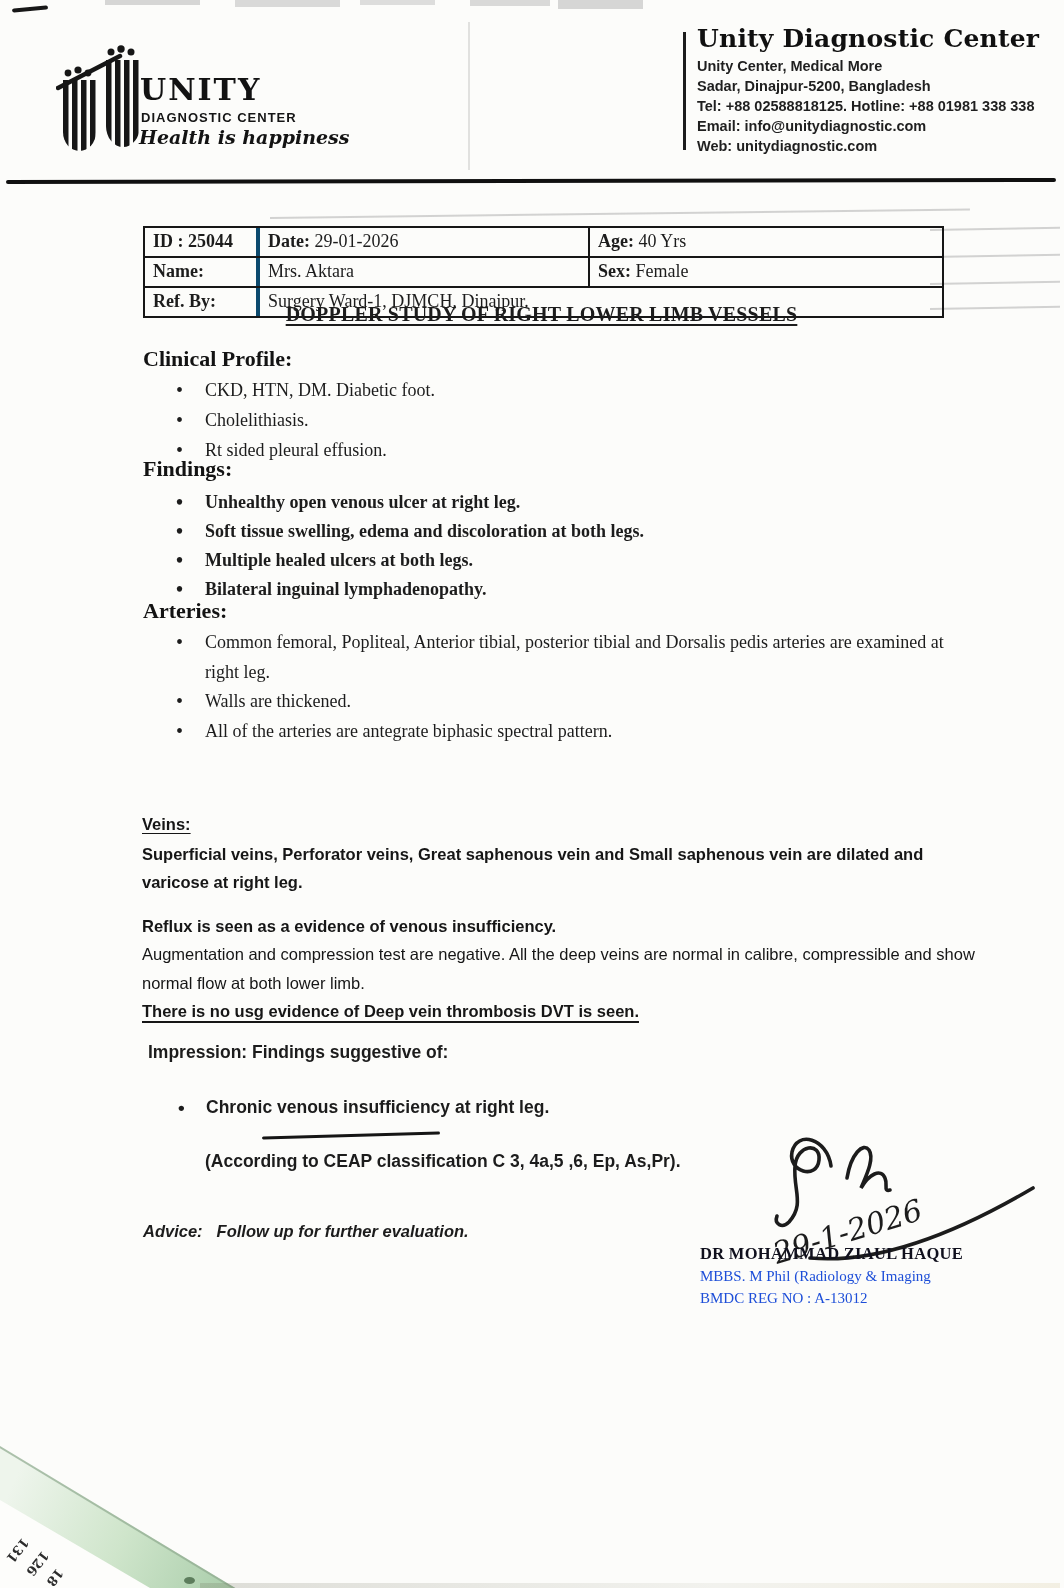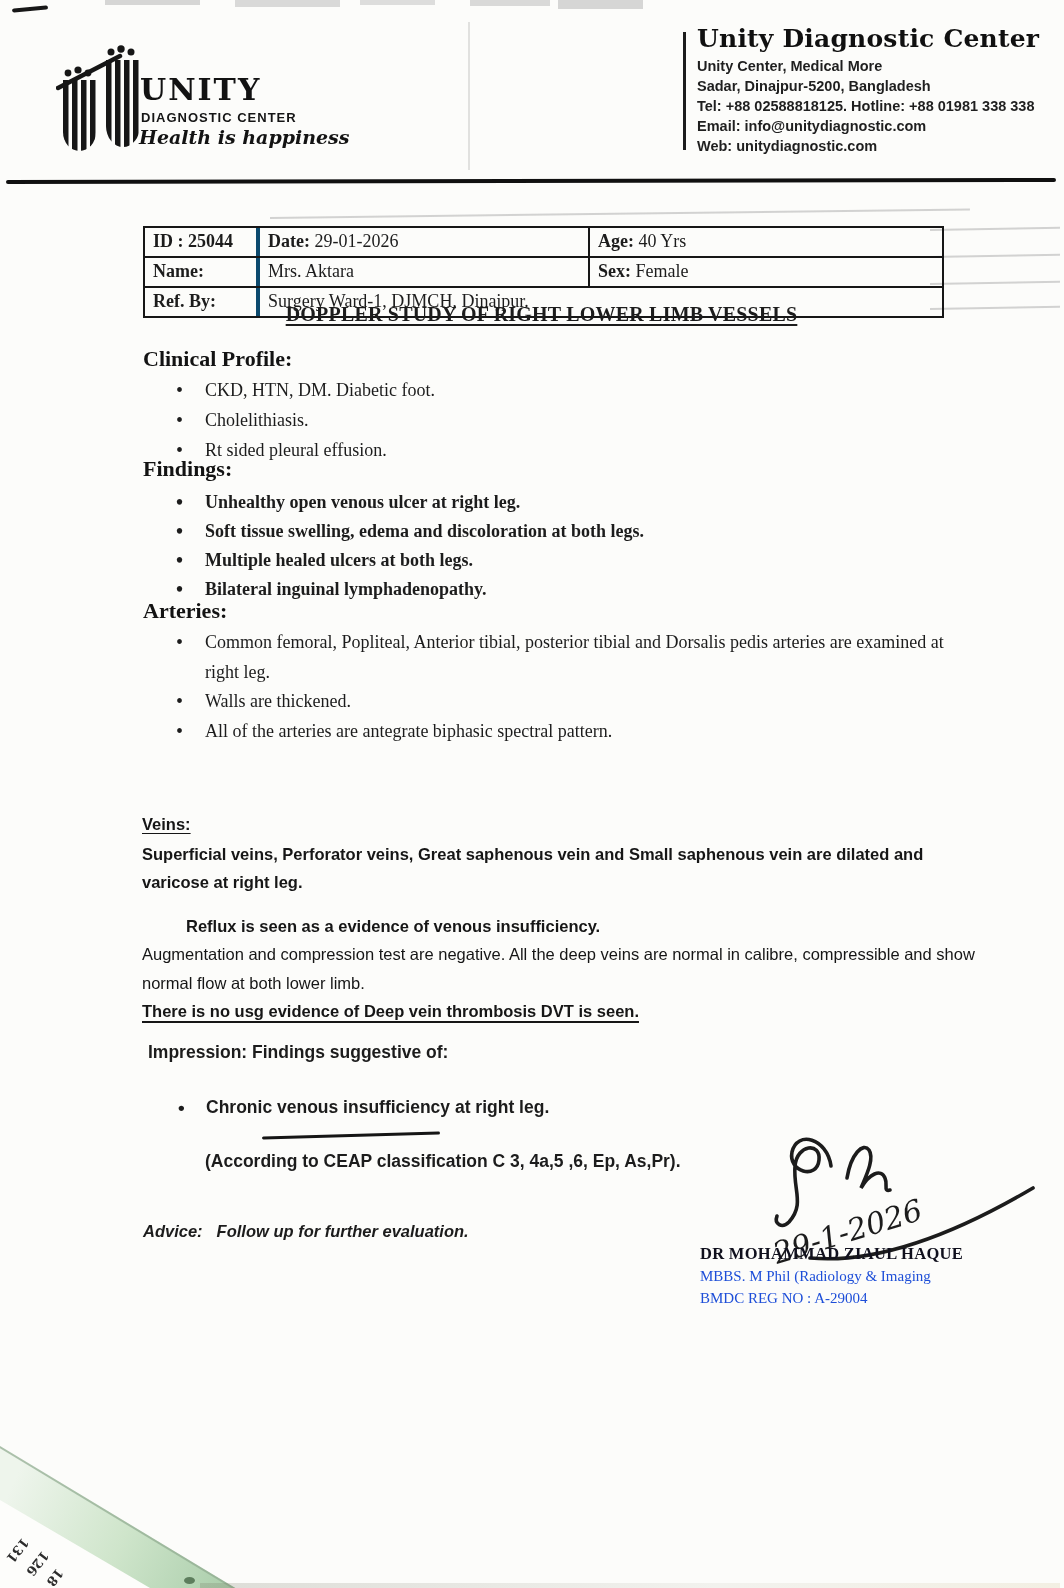--- a/index.html
+++ b/index.html
@@ -45,21 +45,21 @@
   .ul{position:absolute;font-size:18px;}
   .li{position:relative;line-height:30px;}
   .li::before{content:"\2022";position:absolute;left:-29px;font-size:20px;}
   .ul-findings .li{font-weight:bold;line-height:29px;}
   .ul-arteries .li{line-height:29.5px;}
   
   .veins{position:absolute;left:142px;top:810px;width:845px;font-family:"Liberation Sans",sans-serif;
          font-size:16.5px;line-height:28.5px;color:#161616;}
   .v-head{font-weight:bold;text-decoration:underline;text-underline-offset:3px;margin-bottom:1px;}
   .v-p1{font-weight:bold;width:800px;margin-bottom:15px;}
-  .v-p2{font-weight:bold;margin-left:44px;}
+  .v-p2{font-weight:bold;}
   .v-p3{width:845px;}
   .v-p4{font-weight:bold;text-decoration:underline;text-underline-offset:4px;
         text-decoration-thickness:2px;}
   .imp-head{position:absolute;left:148px;top:1042px;font-family:"Liberation Sans",sans-serif;
             font-weight:bold;font-size:17.5px;}
   .imp-li{position:absolute;left:206px;top:1097px;font-family:"Liberation Sans",sans-serif;
           font-weight:bold;font-size:17.5px;}
   .imp-li::before{content:"\2022";position:absolute;left:-28px;font-size:19px;}
   .imp-underline{position:absolute;left:262px;top:1134px;width:178px;height:3px;background:#151515;
                  transform:rotate(-1.6deg);border-radius:2px;}
@@ -226,21 +226,21 @@
     <g fill="none" stroke="#1c1c1c" stroke-width="3.6" stroke-linecap="round">
       <path d="M96,44 C92,16 62,8 57,30 C53,50 82,58 84,38 C86,20 62,22 60,44 C58,68 70,82 54,100 C47,107 39,102 42,94"></path>
       <path d="M112,56 C116,32 128,20 134,28 C140,37 130,56 126,66 C134,52 146,46 150,56 C153,63 148,70 155,68"></path>
       <path d="M75,136 C140,142 215,115 298,66"></path>
     </g>
     <text transform="translate(42,142) rotate(-17)" font-size="30" font-style="italic" font-family="DejaVu Serif, serif" fill="#1c1c1c">29-1-2026</text>
   </svg>
   <div class="doc-block">
     <div class="doc-name">DR MOHAMMAD ZIAUL HAQUE</div>
     <div class="doc-line">MBBS. M Phil (Radiology &amp; Imaging</div>
-    <div class="doc-line">BMDC REG NO : A-29004</div>
+    <div class="doc-line">BMDC REG NO : A-13012</div>
   </div>
 
   <div class="fold-green"></div>
   <div class="fold-crease"></div>
   <div class="fold-white"></div>
   <span class="fold-num" style="left:4px;top:1543px">131</span>
   <span class="fold-num" style="left:24px;top:1556px">126</span>
   <span class="fold-num" style="left:46px;top:1570px">18</span>
   <div class="green-dot"></div>
   <div class="bottom-smear"></div>

